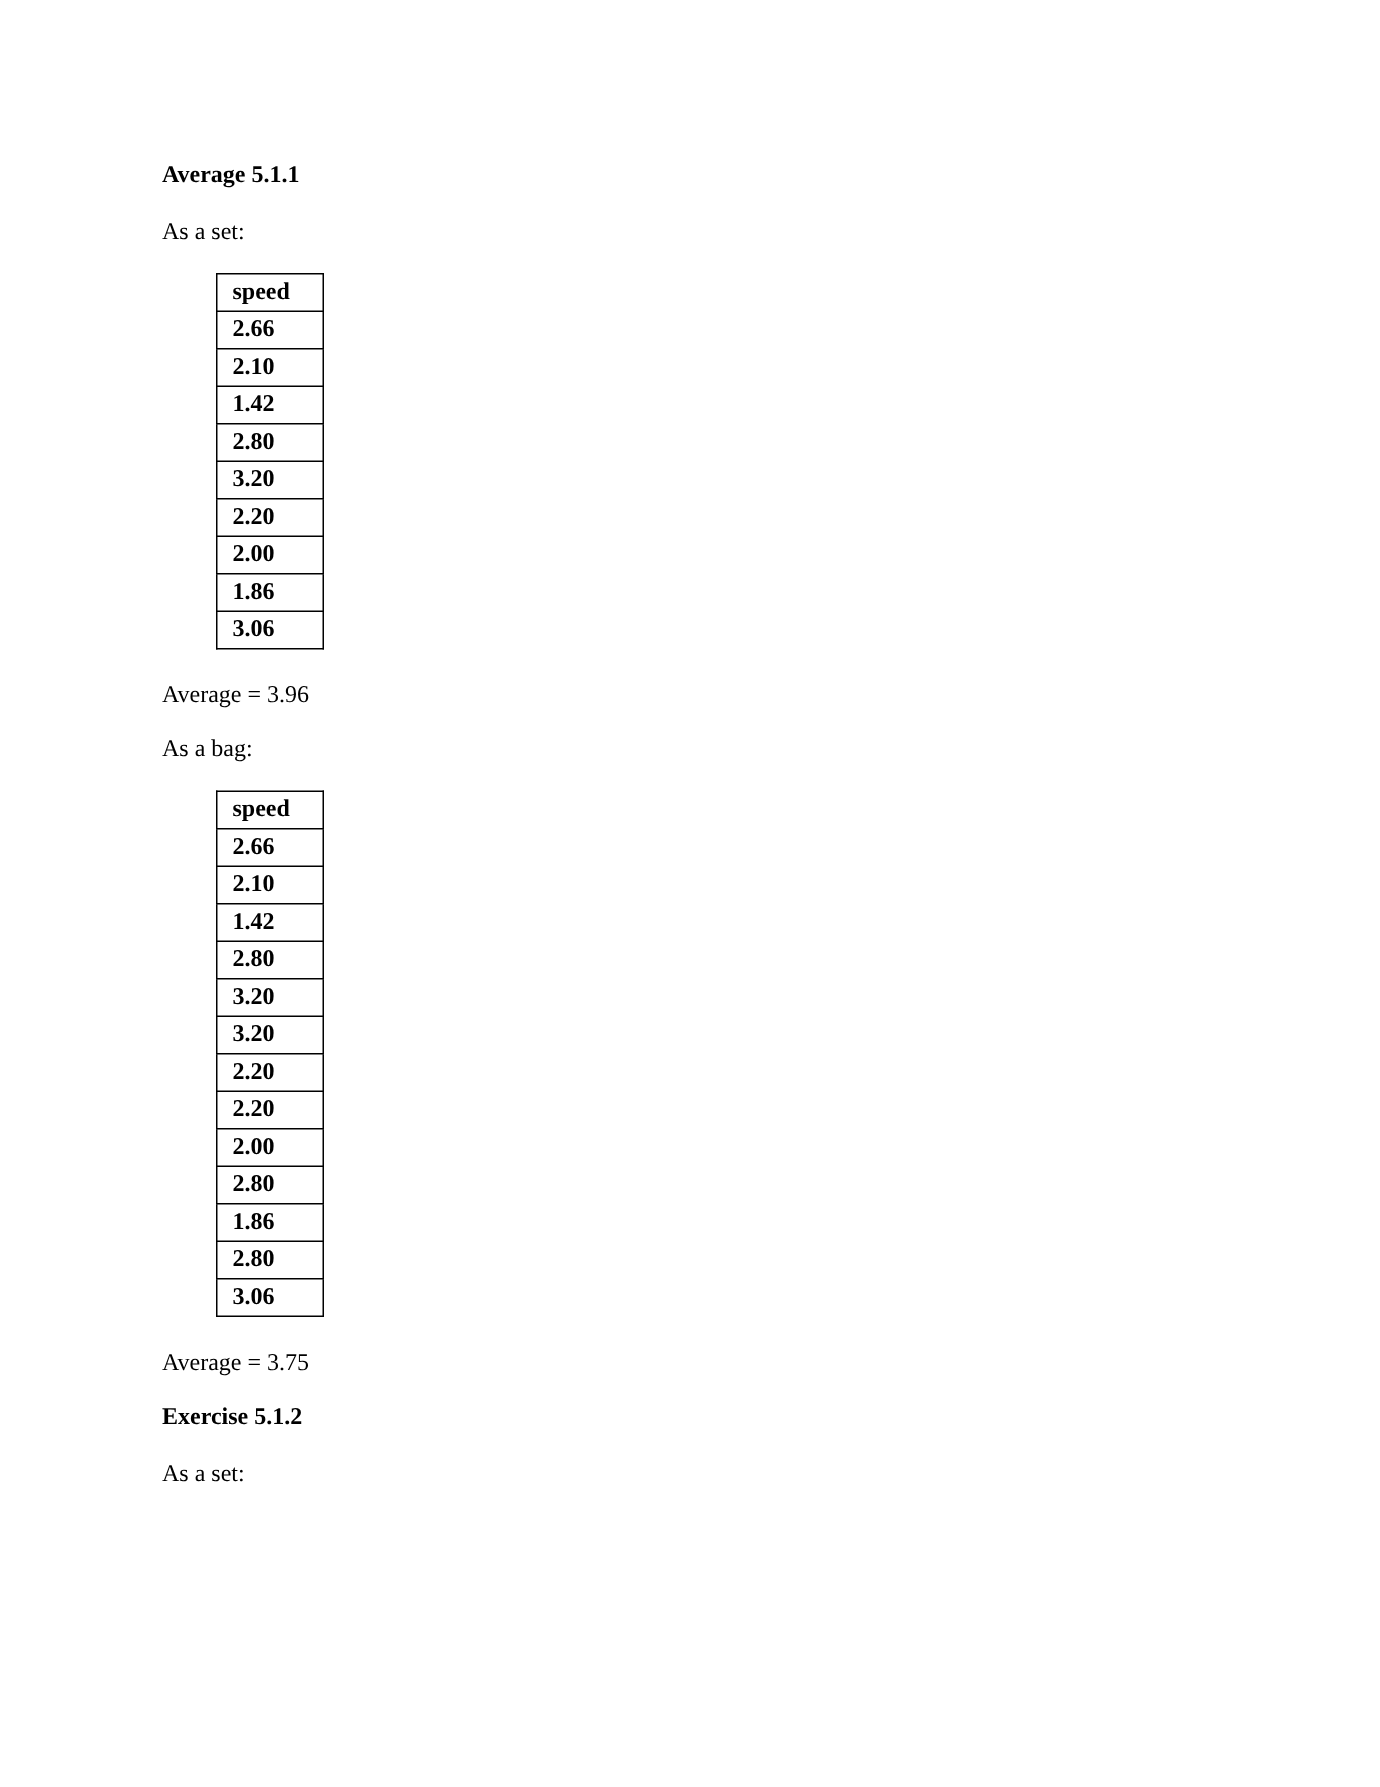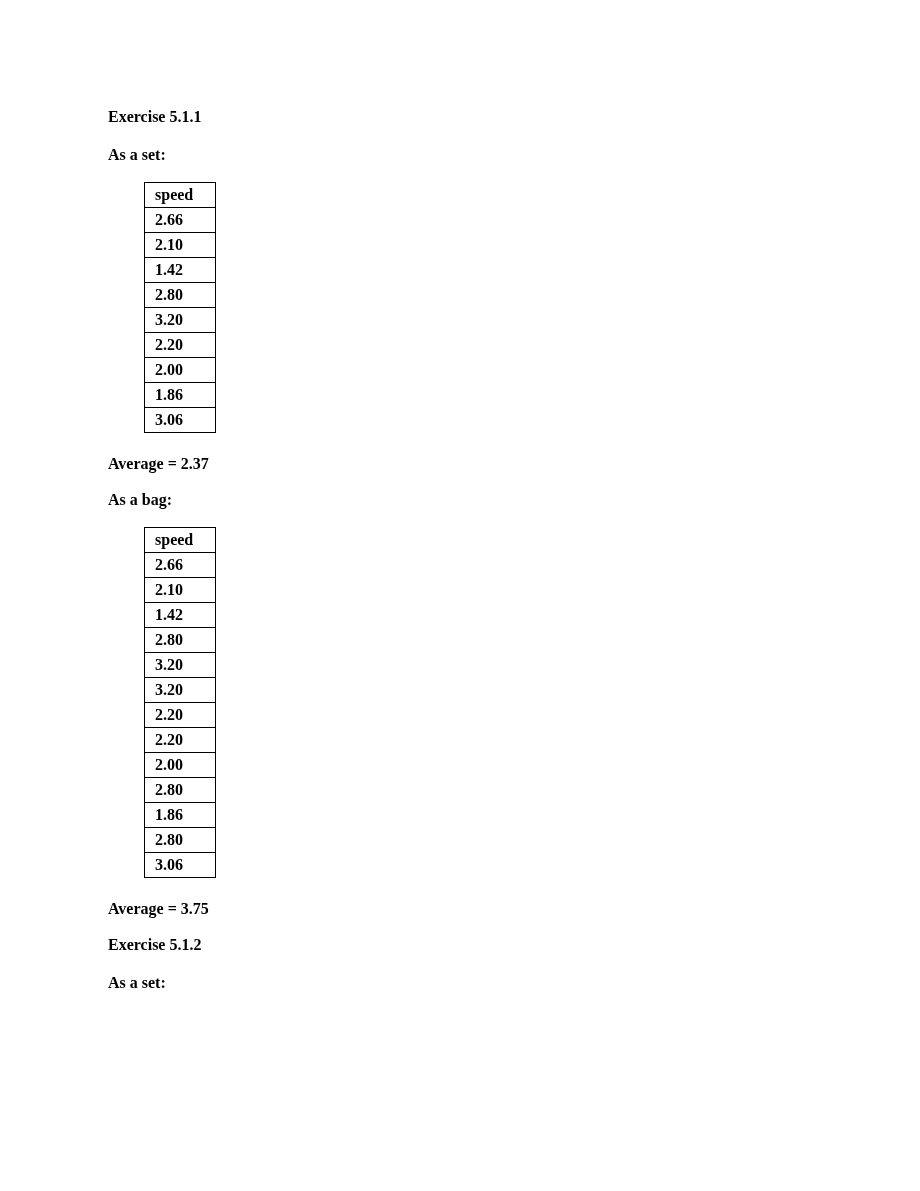--- a/index.html
+++ b/index.html
@@ -11,21 +11,20 @@
       padding: 108px 108px 0 108px;
       width: 920px;
       box-sizing: border-box;
     }
     .heading {
       font-weight: bold;
       margin-bottom: 20px;
     }
     .para {
       margin-bottom: 18px;
-      font-weight: bold;
     }
     .table-wrapper {
       margin-left: 36px;
       margin-bottom: 22px;
     }
     table {
       border-collapse: collapse;
       border-radius: 27px;
     }
     th, td {
@@ -35,21 +34,21 @@
       font-weight: bold;
       min-width: 50px;
     }
     th {
       font-weight: bold;
     }
   </style>
 </head>
 <body>
 
-<div class="heading">Exercise 5.1.1</div>
+<div class="heading">Average 5.1.1</div>
 
 <div class="para">As a set:</div>
 
 <div class="table-wrapper">
   <table>
     <thead>
       <tr>
           <th>speed</th>
         </tr>
     </thead>
@@ -78,21 +77,21 @@
       <tr>
           <td>1.86</td>
         </tr>
       <tr>
           <td>3.06</td>
         </tr>
     </tbody>
   </table>
 </div>
 
-<div class="para">Average = 2.37</div>
+<div class="para">Average = 3.96</div>
 
 <div class="para">As a bag:</div>
 
 <div class="table-wrapper">
   <table>
     <thead>
       <tr>
           <th>speed</th>
         </tr>
     </thead>

